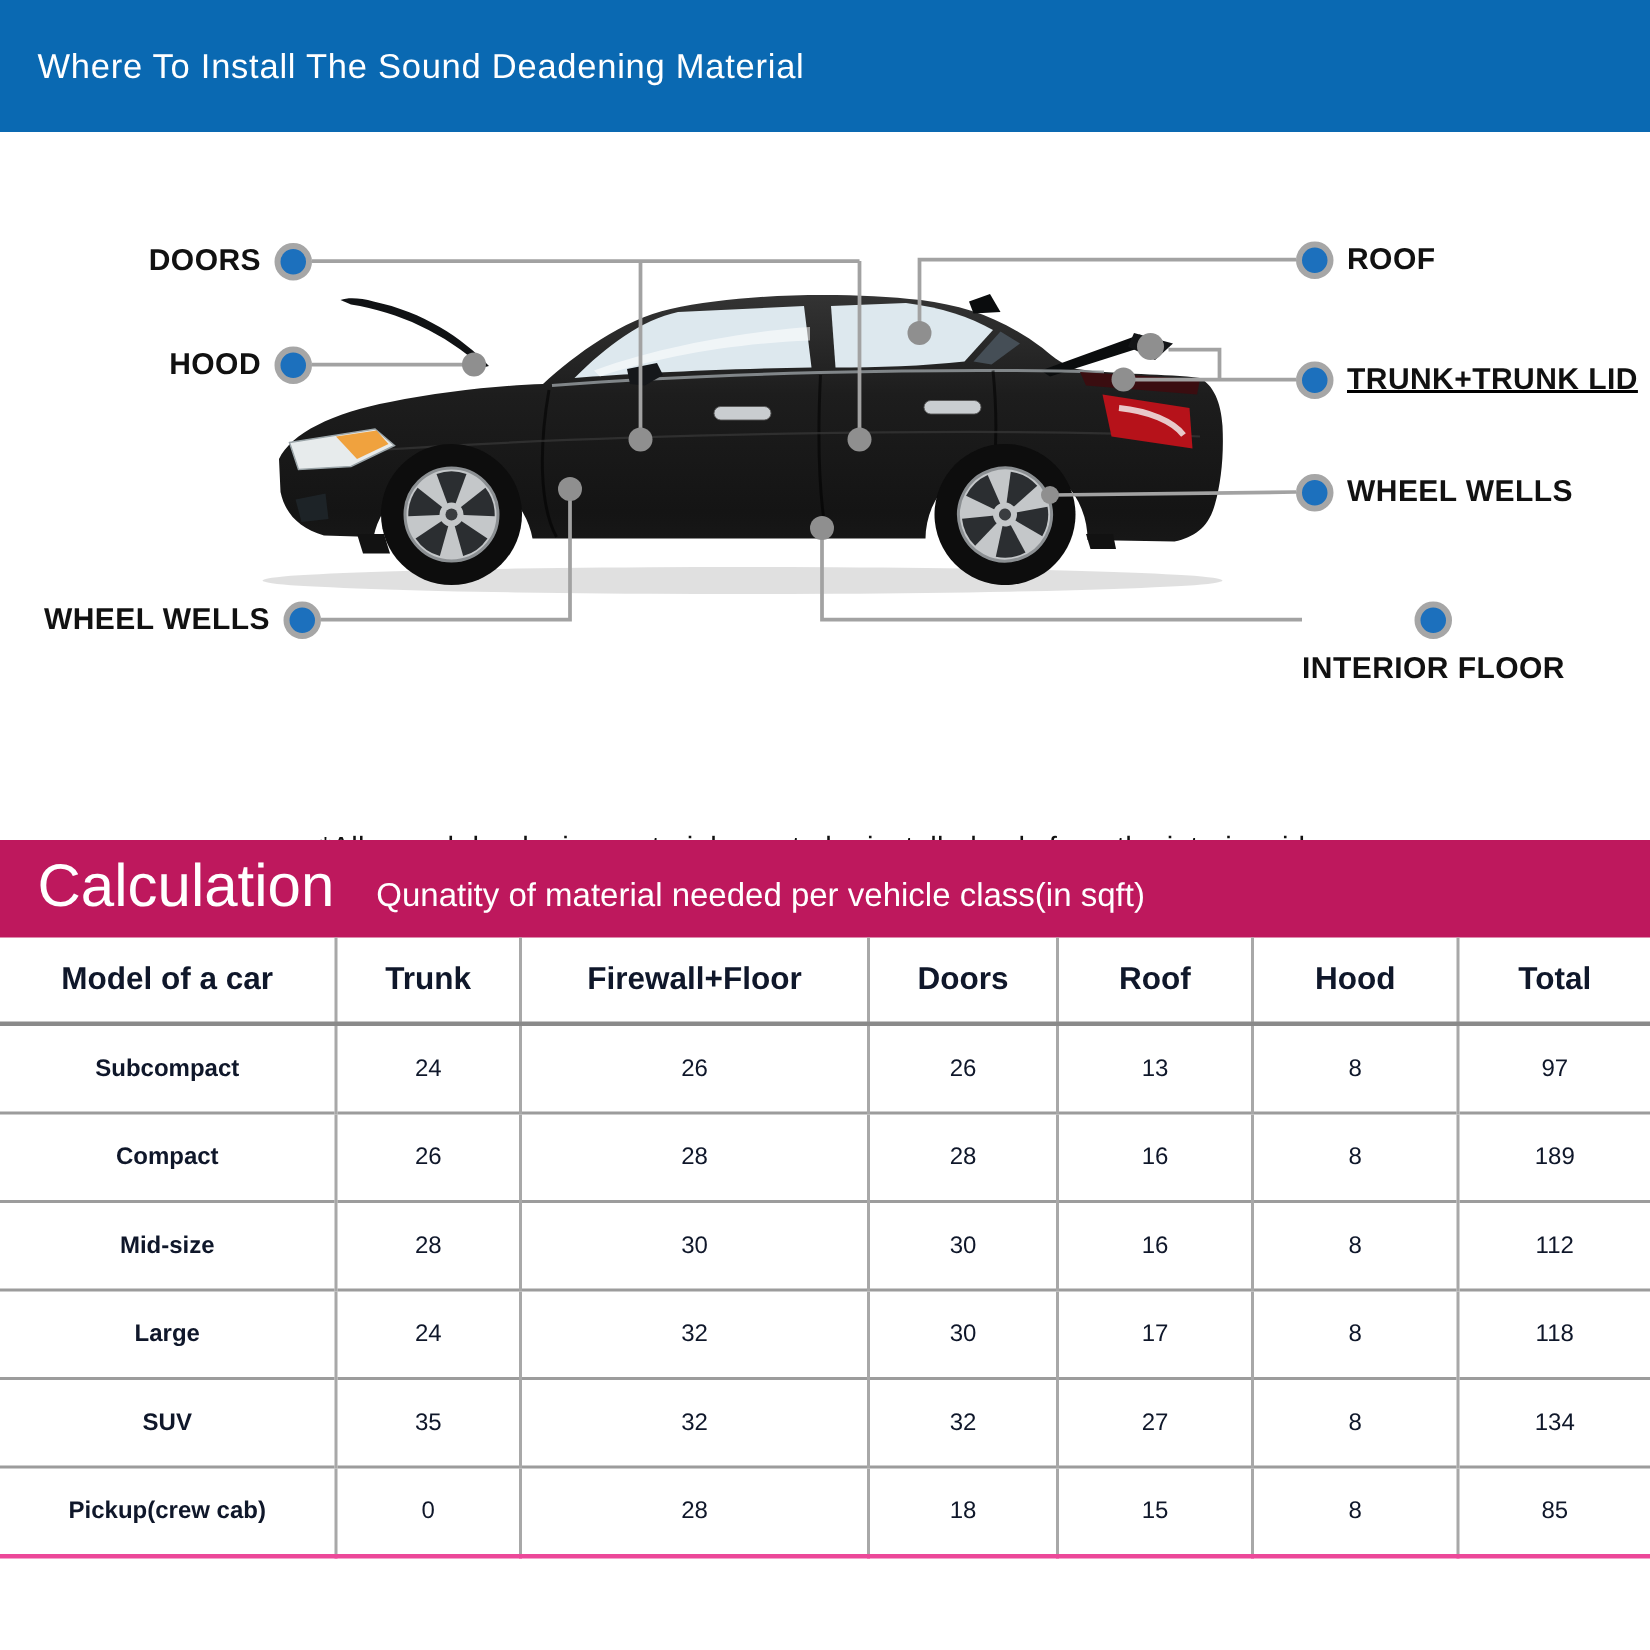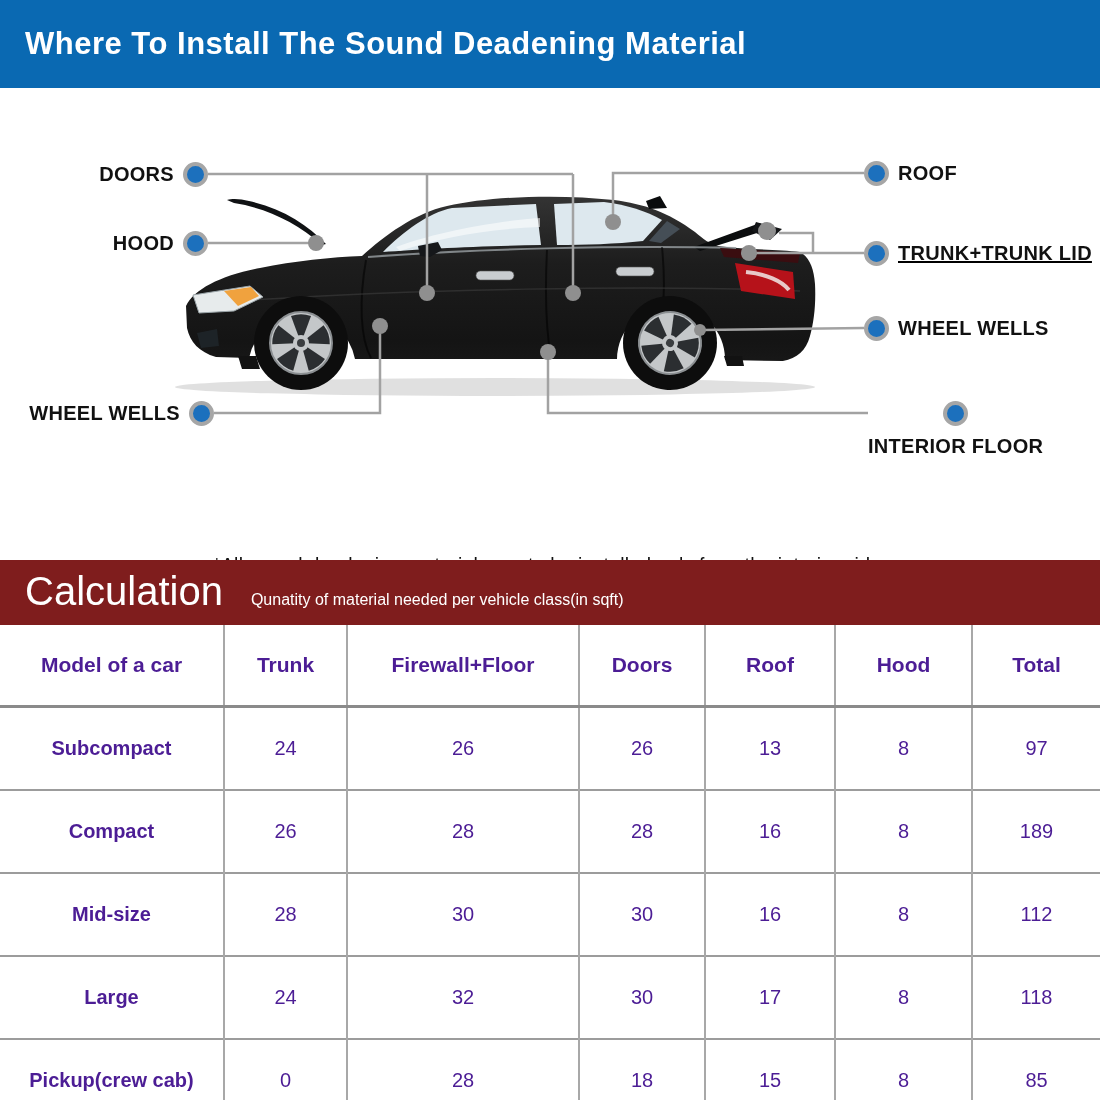--- a/index.html
+++ b/index.html
@@ -7,21 +7,21 @@
     position:relative; width:1100px; height:1100px; overflow:hidden;
     background:#ffffff; font-family:"Liberation Sans", sans-serif;
   }
 
   
   .banner {
     position:absolute; left:0; top:0; width:1100px; height:88px;
     background:#0a69b2; display:flex; align-items:center;
   }
   .banner h1 {
-    margin:0 0 0 25px; color:#ffffff; font-size:31px; font-weight:700;
+    margin:0 0 0 25px; color:#ffffff; font-size:23px; font-weight:400;
     letter-spacing:0.5px; white-space:nowrap;
   }
 
   
   .diagram { position:absolute; left:0; top:88px; width:1100px; height:472px; }
   .diagram svg { position:absolute; left:0; top:0; }
 
   .callout {
     position:absolute; display:flex; align-items:center; gap:9px;
     height:25px; white-space:nowrap;
@@ -35,35 +35,35 @@
   }
 
   .note {
     position:absolute; left:0; top:466px; width:1100px; text-align:center;
     font-size:19.5px; color:#111111; letter-spacing:0.2px;
   }
 
   
   .calc-bar {
     position:absolute; left:0; top:560px; width:1100px; height:65px;
-    background:#7f1d1d; display:flex; align-items:baseline; color:#ffffff;
+    background:#be185d; display:flex; align-items:baseline; color:#ffffff;
   }
   .calc-title { margin-left:25px; font-size:40px; font-weight:400; line-height:62px; }
-  .calc-sub   { margin-left:28px; font-size:16px; font-weight:400; }
+  .calc-sub   { margin-left:28px; font-size:22px; font-weight:400; }
 
   
   table.calc {
     position:absolute; left:0; top:625px; width:1100px; height:403px;
     border-collapse:collapse; table-layout:fixed;
   }
   table.calc th, table.calc td {
-    text-align:center; vertical-align:middle; padding:12px; color:#4c1d95;
+    text-align:center; vertical-align:middle; padding:0; color:#0f172a;
   }
   table.calc th { font-size:21px; font-weight:700; height:56px; }
-  table.calc td { font-size:20px; font-weight:400; height:57px;text-align:center; }
+  table.calc td { font-size:16px; font-weight:400; height:57px;text-align:center; }
   table.calc td:first-child { font-weight:700; }
   table.calc th:not(:first-child),
   table.calc td:not(:first-child) { border-left:2px solid #a8a8a8; }
   table.calc thead tr { border-bottom:3px solid #8a8a8a; }
   table.calc tbody tr:not(:first-child) { border-top:2px solid #9c9c9c; }
   table.calc tbody tr:last-child { border-bottom:3px solid #ec4899; }
 </style>
 </head>
 <body>
 
@@ -288,20 +288,29 @@
         <tr>
           <td>Large</td>
           <td>24</td>
           <td>32</td>
           <td>30</td>
           <td>17</td>
           <td>8</td>
           <td>118</td>
         </tr>
         <tr>
+          <td>SUV</td>
+          <td>35</td>
+          <td>32</td>
+          <td>32</td>
+          <td>27</td>
+          <td>8</td>
+          <td>134</td>
+        </tr>
+        <tr>
           <td>Pickup(crew cab)</td>
           <td>0</td>
           <td>28</td>
           <td>18</td>
           <td>15</td>
           <td>8</td>
           <td>85</td>
         </tr>
       </tbody>
     </table>

